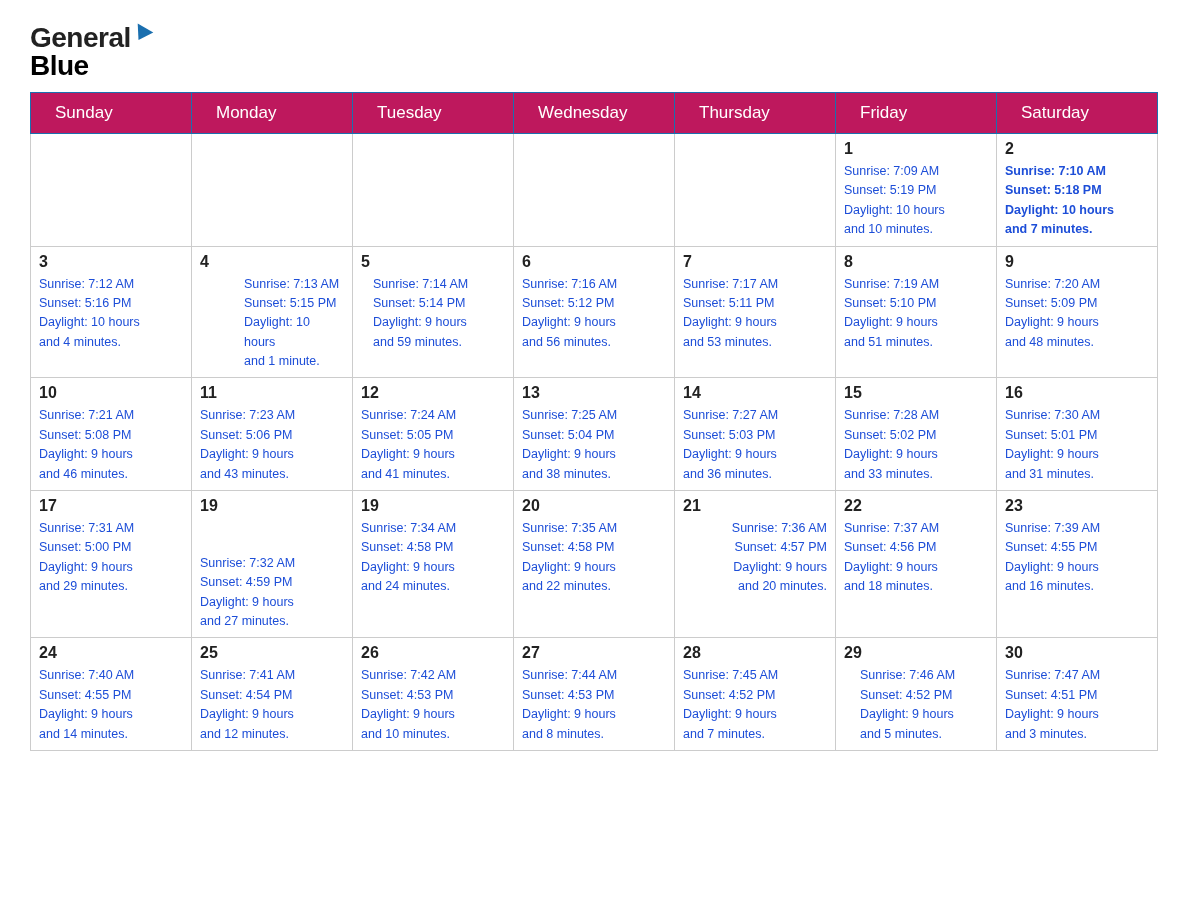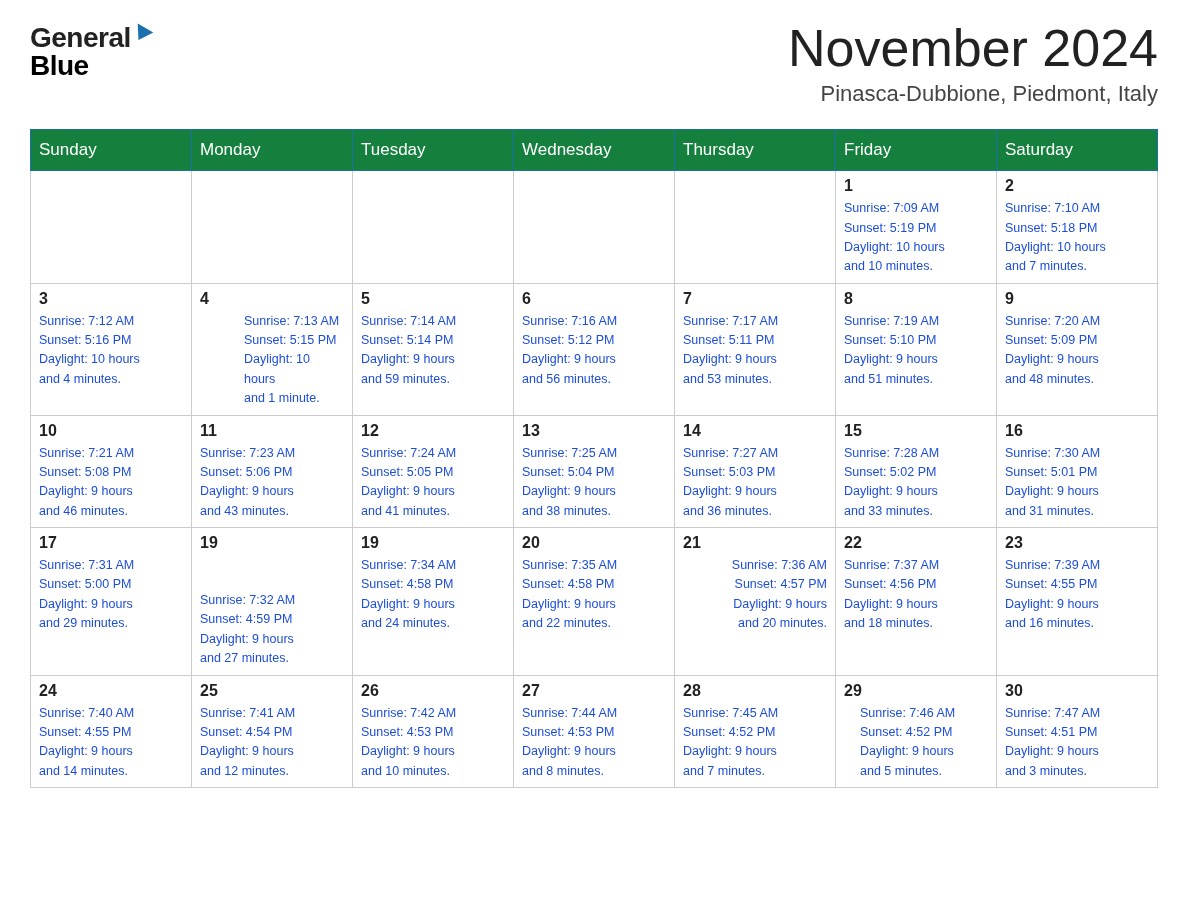--- a/index.html
+++ b/index.html
@@ -6,22 +6,22 @@
     body {
       font-family: Arial, Helvetica, sans-serif;
       background: #fff;
       padding: 20px 30px;
       width: 1188px;
       min-height: 918px;
     }
     .header-area {
       display: flex;
       justify-content: space-between;
-      align-items: flex-start;
-      margin-bottom: 22px;
+      align-items: flex-end;
+      margin-bottom: 12px;
     }
     .logo {
       display: flex;
       flex-direction: column;
       align-items: flex-start;
       padding-top: 4px;
     }
     .logo-general {
       font-size: 28px;
       font-weight: bold;
@@ -66,25 +66,25 @@
       font-size: 22px;
       color: #444;
       margin-top: 4px;
     }
     .calendar {
       width: 100%;
       border-collapse: collapse;
       border: 1px solid #aaa;
     }
     .calendar th {
-      background-color: #15803d;
+      background-color: #be185d;
       color: #fff;
       font-size: 17px;
       font-weight: normal;
-      padding: 10px 8px;
+      padding: 10px 24px;
       text-align: left;
       border: 1px solid #1a6faf;
     }
     .calendar td {
       vertical-align: top;
       border: 1px solid #ccc;
       padding: 6px 8px;
       width: 14.28%;
       min-height: 100px;
     }
@@ -110,24 +110,20 @@
 </head>
 <body>
 
 <div class="header-area">
   <div class="logo">
     <div class="logo-row1">
       <span class="logo-general">General</span>
       <span class="logo-triangle"></span>
     </div>
     <span class="logo-blue">Blue</span>
-  </div>
-  <div class="title-area">
-    <div class="month-year">November 2024</div>
-    <div class="location">Pinasca-Dubbione, Piedmont, Italy</div>
   </div>
 </div>
 
 <table class="calendar">
   <thead>
     <tr>
     <th>Sunday</th>
         <th>Monday</th>
         <th>Tuesday</th>
         <th>Wednesday</th>
@@ -145,21 +141,21 @@
         <td class="empty-cell"></td>
         <td>
           <span class="day-num">1</span>
           <div class="day-info" style="white-space: pre-line;">Sunrise: 7:09 AM
 Sunset: 5:19 PM
 Daylight: 10 hours
 and 10 minutes.</div>
         </td>
         <td>
           <span class="day-num">2</span>
-          <div class="day-info" style="white-space: pre-line;">Sunrise: 7:10 AM
+          <div class="day-info" style="white-space: pre-line; font-weight: bold;">Sunrise: 7:10 AM
 Sunset: 5:18 PM
 Daylight: 10 hours
 and 7 minutes.</div>
         </td>
       </tr>
       <tr class="week-row">
         <td>
           <span class="day-num">3</span>
           <div class="day-info" style="white-space: pre-line;">Sunrise: 7:12 AM
 Sunset: 5:16 PM
@@ -168,21 +164,21 @@
         </td>
         <td>
           <span class="day-num">4</span>
           <div class="day-info" style="white-space: pre-line; margin-left: 44px;">Sunrise: 7:13 AM
 Sunset: 5:15 PM
 Daylight: 10 hours
 and 1 minute.</div>
         </td>
         <td>
           <span class="day-num">5</span>
-          <div class="day-info" style="white-space: pre-line;">Sunrise: 7:14 AM
+          <div class="day-info" style="white-space: pre-line; margin-left: 12px;">Sunrise: 7:14 AM
 Sunset: 5:14 PM
 Daylight: 9 hours
 and 59 minutes.</div>
         </td>
         <td>
           <span class="day-num">6</span>
           <div class="day-info" style="white-space: pre-line;">Sunrise: 7:16 AM
 Sunset: 5:12 PM
 Daylight: 9 hours
 and 56 minutes.</div>

